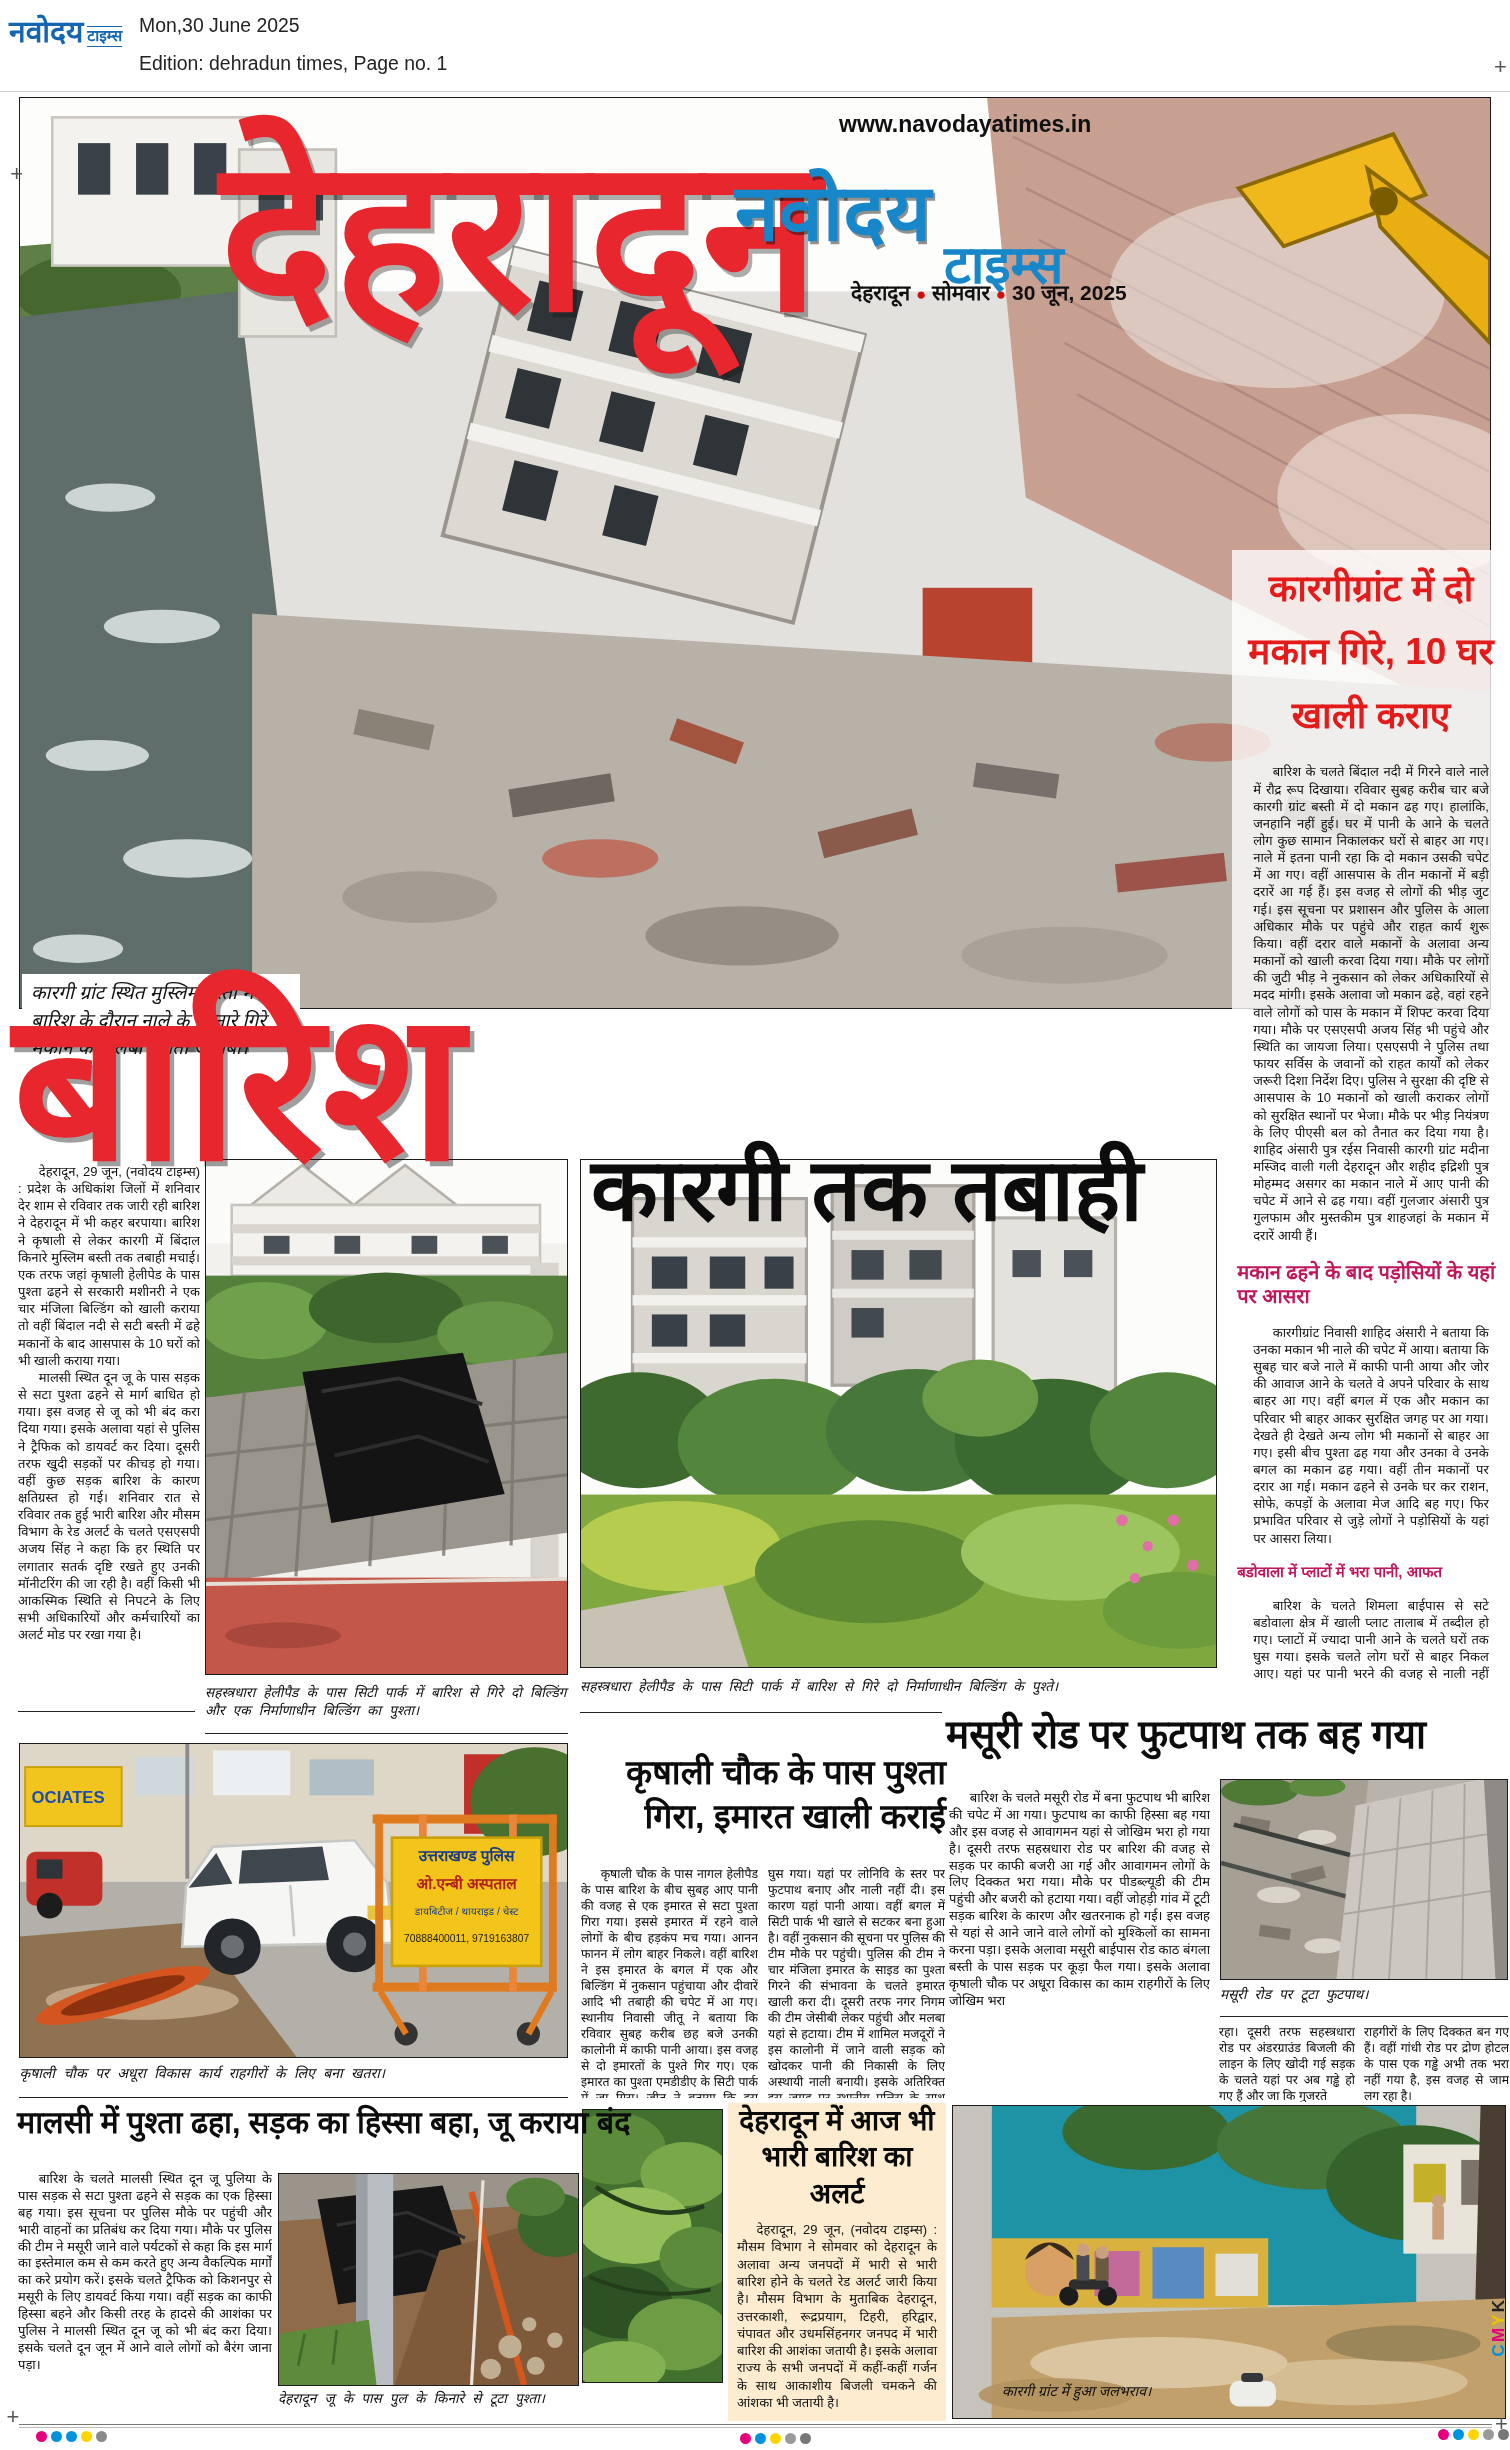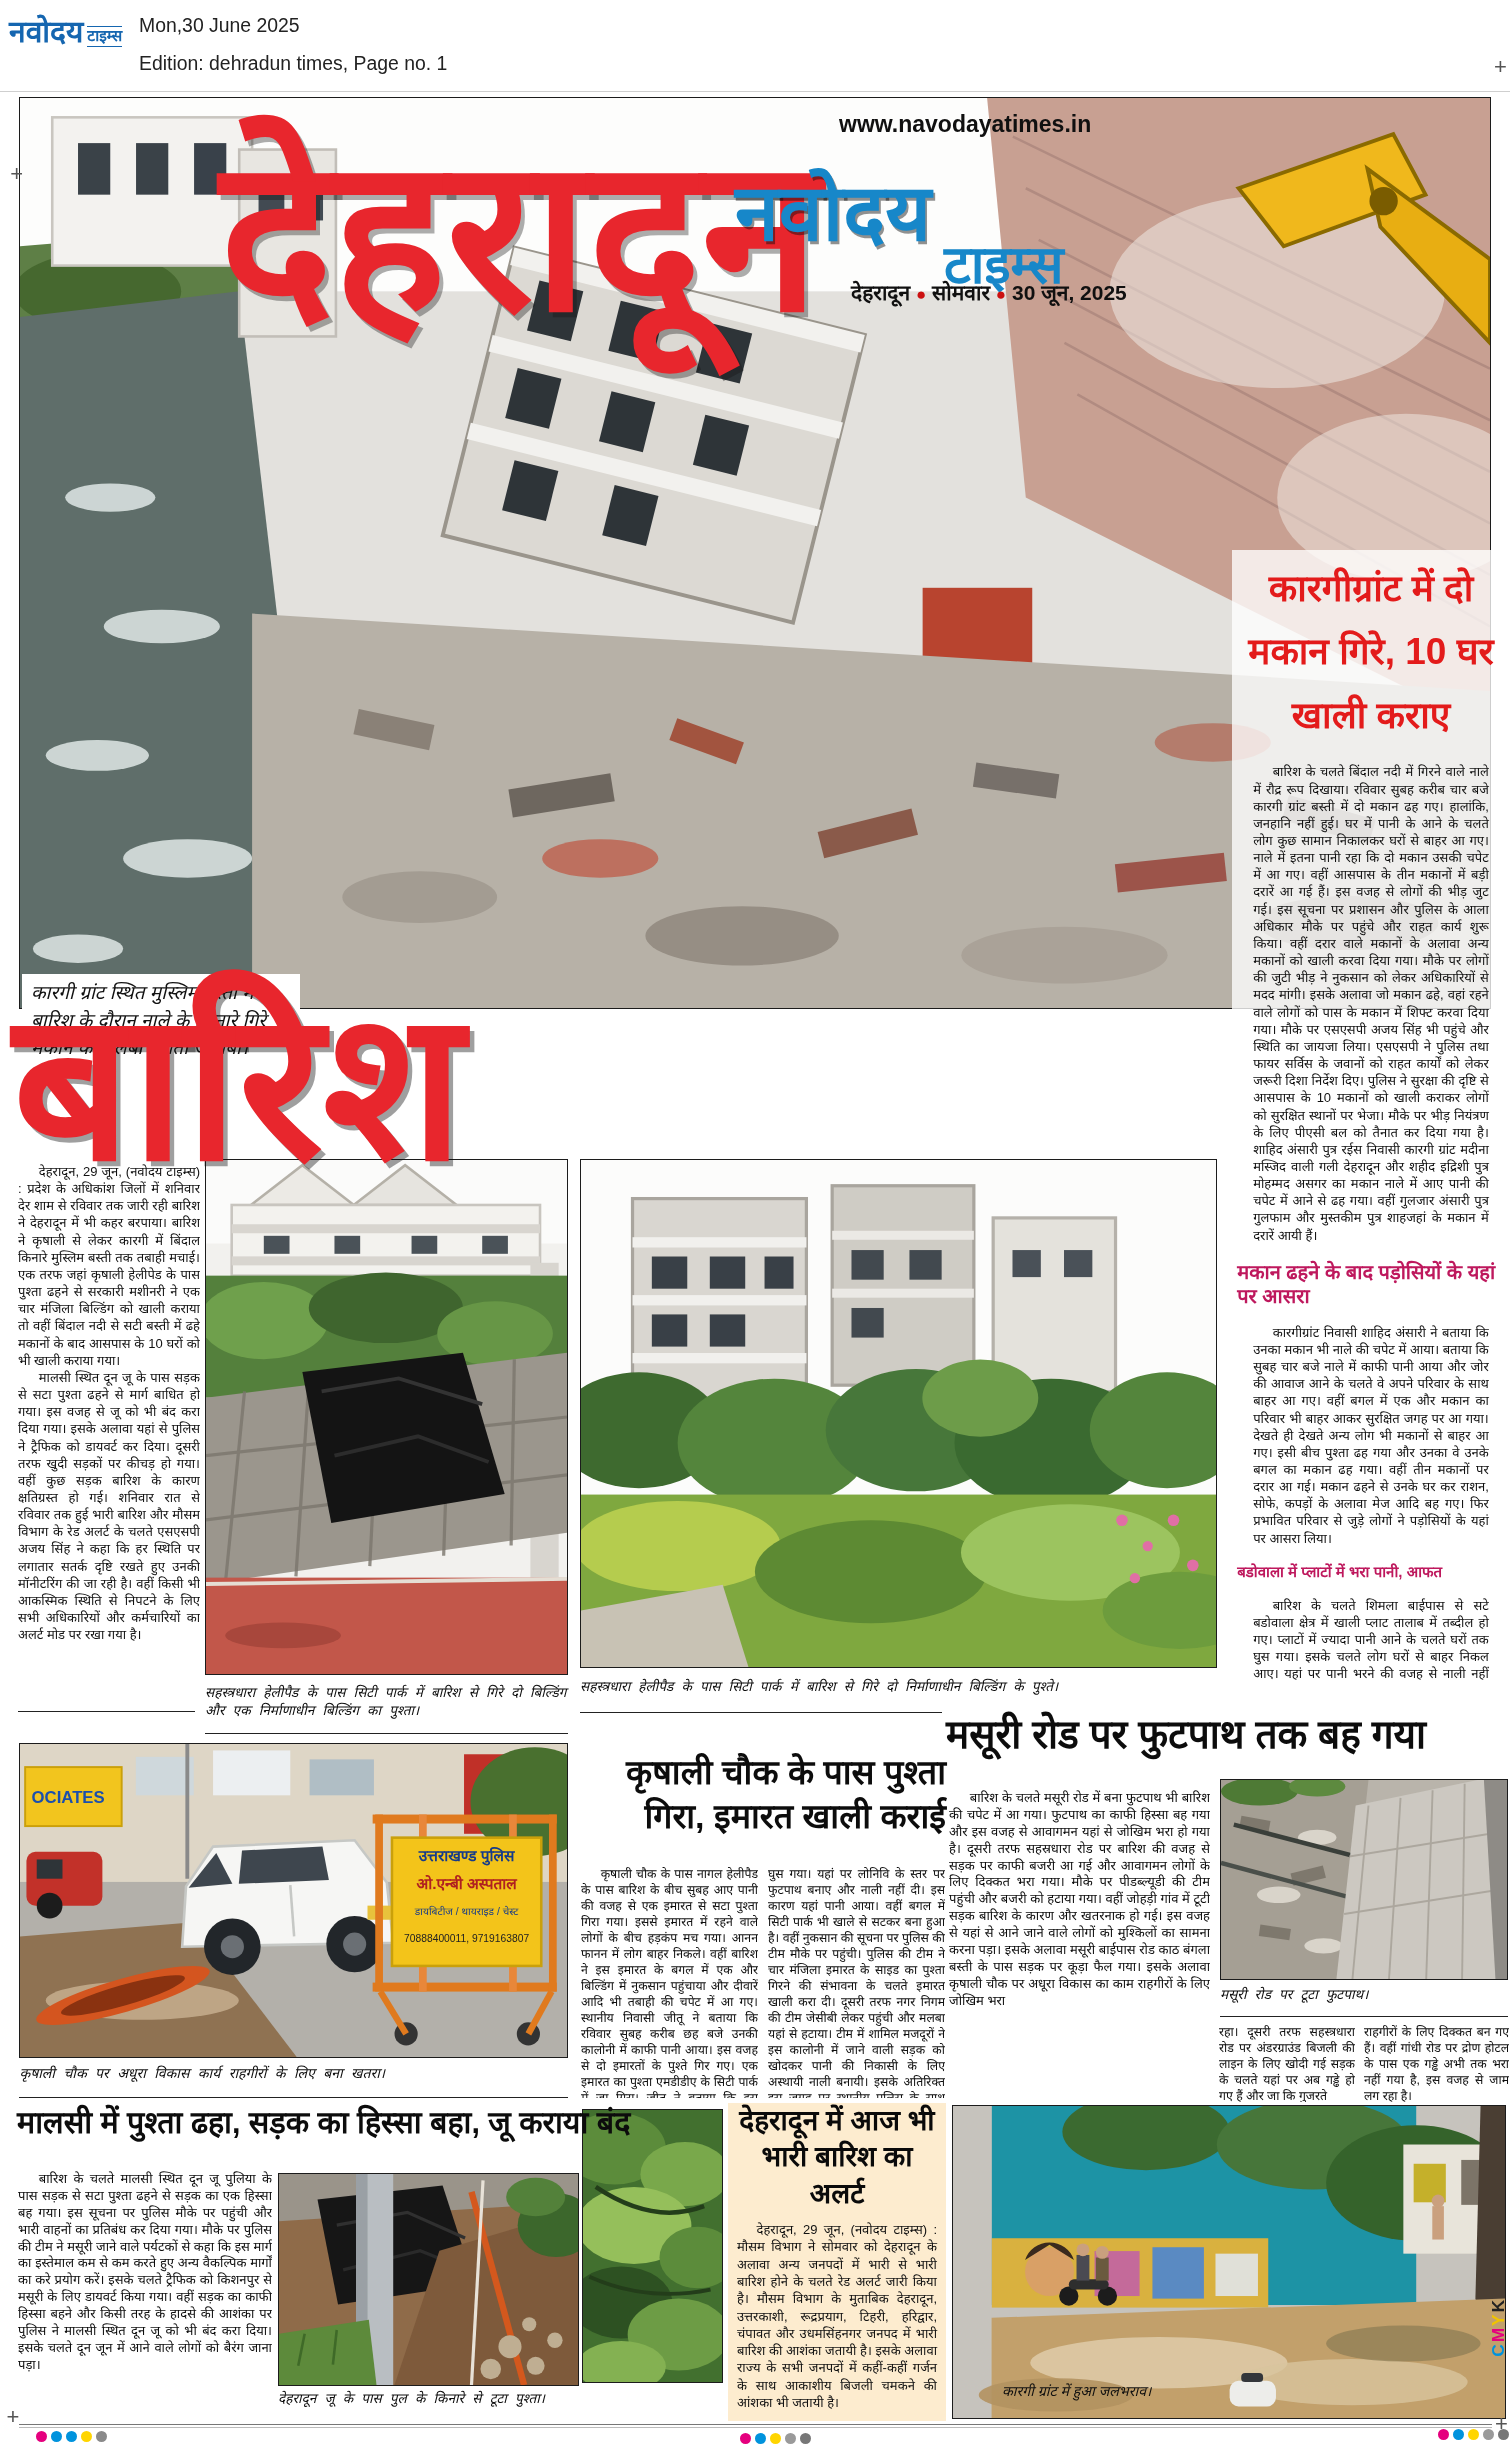--- a/index.html
+++ b/index.html
@@ -199,20 +199,21 @@
     <div class="kargi-body">
         <p>बारिश के चलते शिमला बाईपास से सटे बडोवाला क्षेत्र में खाली प्लाट तालाब में तब्दील हो गए। प्लाटों में ज्यादा पानी आने के चलते घरों तक घुस गया। इसके चलते लोग घरों से बाहर निकल आए। यहां पर पानी भरने की वजह से नाली नहीं होना रहा। बिना नियोजित प्लान के बनी इस कालोनी में पानी को निकासी नहीं मिली। इस वजह से बारिश का पानी खाली प्लाटों और घरों में जा घुसा। लोगों ने इसकी सूचना नगर निगम के आपदा कंट्रोल रूम में दी। फिर निगम ने टीम को मौके पर भेजा।</p>
       </div>
     <div class="kargi-sub" style="font-size:24.5px;text-align:center;">बारिश के बीच नदी में खनन</div>
     <div class="kargi-body">
         <p>कौलागढ़ से सटे बाजावाला में नदी में बारिश के बीच जमकर खनन हुआ। नदी में ज्यादा बजरी आने के चलते यहां पर सुबह ही ट्रैक्टर ट्रालियां पहुंच गई और खनन का काम शुरू हो गया। इस बीच स्थानीय लोगों ने इस खनन का वीडियो बनाया और अवैध करार देते हुए प्रशासन पर सवाल उठाए।</p>
       </div>
   </div>
 
   <div class="lead-kicker headline">बारिश</div>
+  <div class="lead-l2 headline">कारगी तक तबाही</div>
 
   <div class="lead-col">
     <p>देहरादून, 29 जून, (नवोदय टाइम्स) : प्रदेश के अधिकांश जिलों में शनिवार देर शाम से रविवार तक जारी रही बारिश ने देहरादून में भी कहर बरपाया। बारिश ने कृषाली से लेकर कारगी में बिंदाल किनारे मुस्लिम बस्ती तक तबाही मचाई। एक तरफ जहां कृषाली हेलीपेड के पास पुश्ता ढहने से सरकारी मशीनरी ने एक चार मंजिला बिल्डिंग को खाली कराया तो वहीं बिंदाल नदी से सटी बस्ती में ढहे मकानों के बाद आसपास के 10 घरों को भी खाली कराया गया।</p>
     <p>मालसी स्थित दून जू के पास सड़क से सटा पुश्ता ढहने से मार्ग बाधित हो गया। इस वजह से जू को भी बंद करा दिया गया। इसके अलावा यहां से पुलिस ने ट्रैफिक को डायवर्ट कर दिया। दूसरी तरफ खुदी सड़कों पर कीचड़ हो गया। वहीं कुछ सड़क बारिश के कारण क्षतिग्रस्त हो गई। शनिवार रात से रविवार तक हुई भारी बारिश और मौसम विभाग के रेड अलर्ट के चलते एसएसपी अजय सिंह ने कहा कि हर स्थिति पर लगातार सतर्क दृष्टि रखते हुए उनकी मॉनीटरिंग की जा रही है। वहीं किसी भी आकस्मिक स्थिति से निपटने के लिए सभी अधिकारियों और कर्मचारियों का अलर्ट मोड पर रखा गया है।</p>
   </div>
   <div class="rule" style="left:18px;top:1711px;width:177px;"></div>
 
   <div class="photo" style="left:205px;top:1159px;width:363px;height:516px;">
     <svg viewBox="0 0 562 800" preserveAspectRatio="none">
       <rect width="562" height="800" fill="#f2f1ee"></rect>

